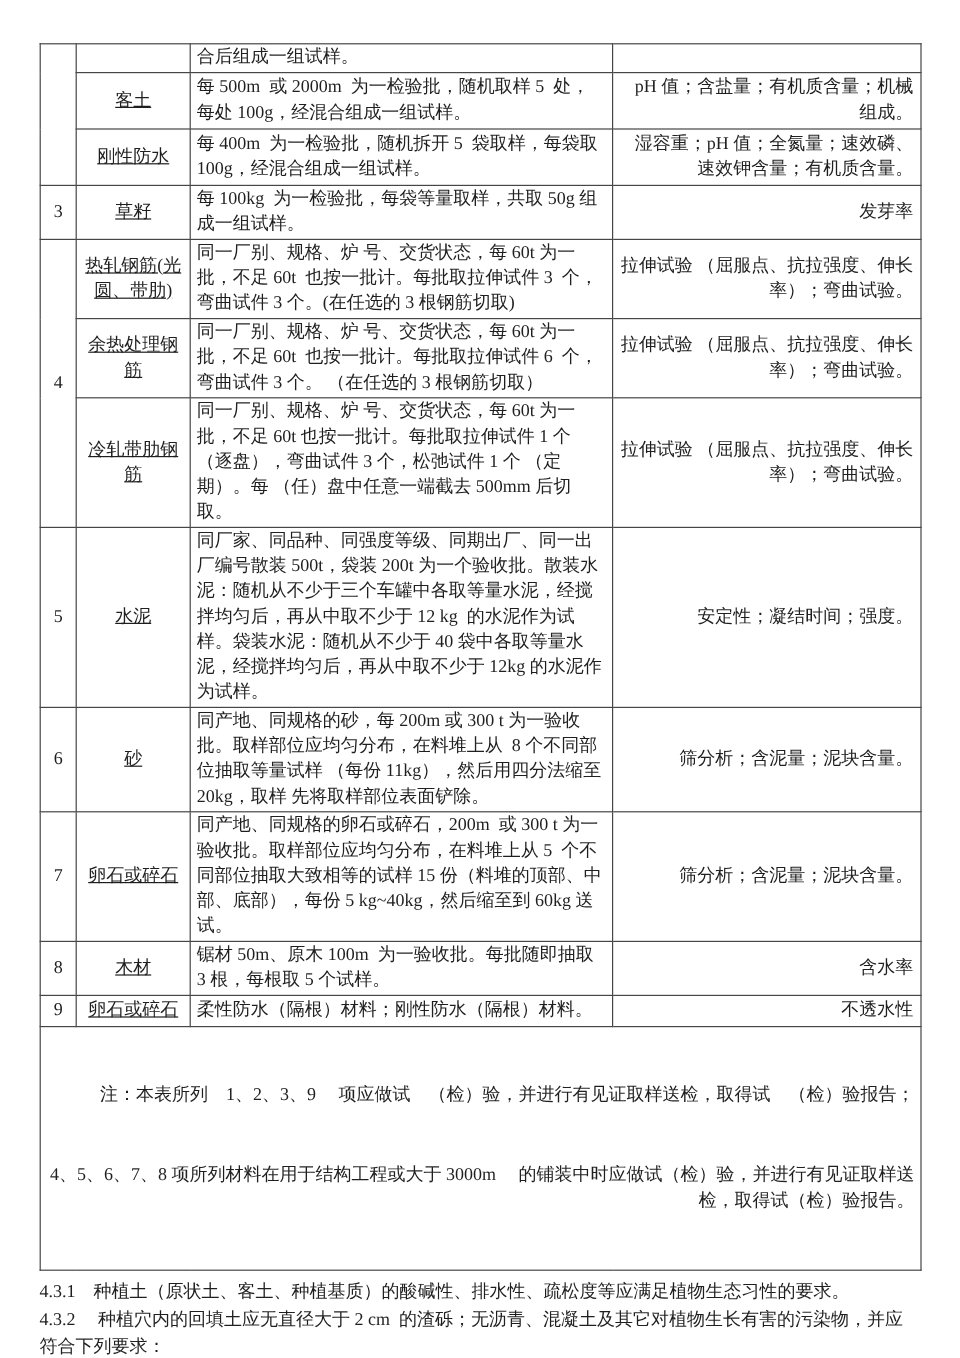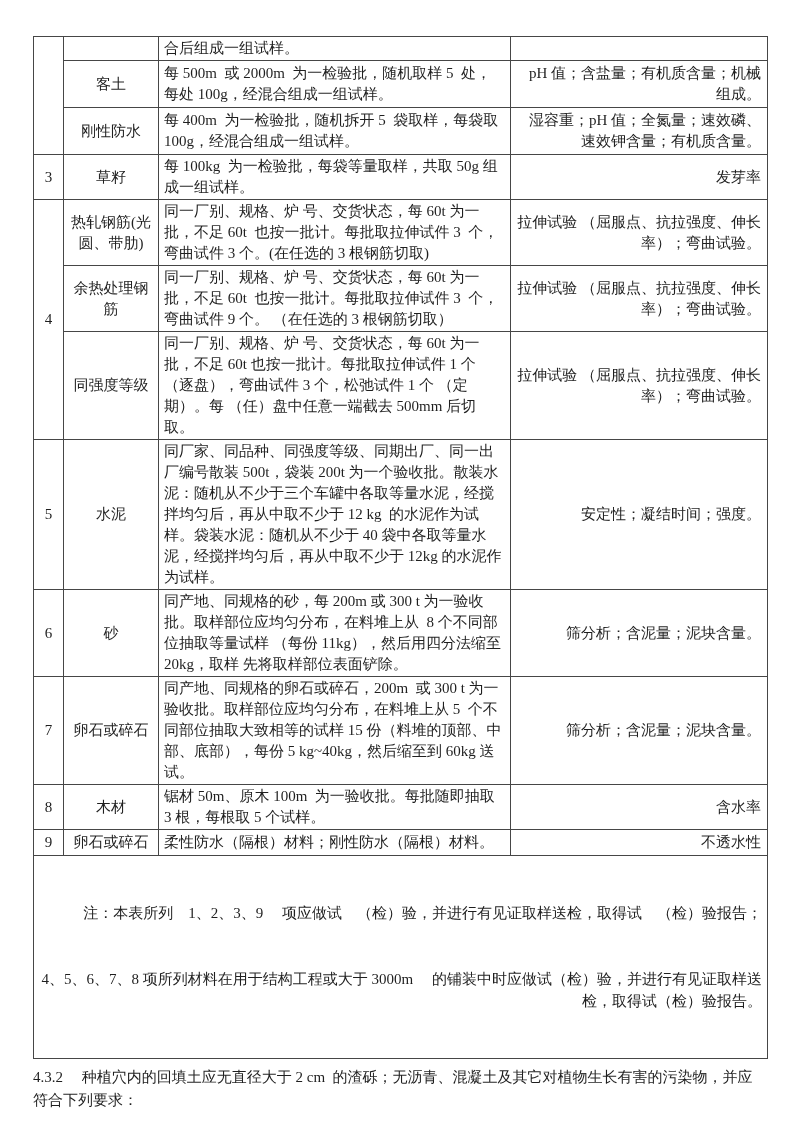--- a/index.html
+++ b/index.html
@@ -24,21 +24,21 @@
     line-height:21px;
   }
   table.spec td{
     border:1px solid #464646;
     vertical-align:middle;
     white-space:pre-wrap;
     word-break:break-all;
     overflow:hidden;
   }
   td.num{width:30px;text-align:center;padding:1px 2px;}
-  td.name{width:95px;text-align:center;padding:2px 4px;}
+  td.name{width:95px;text-align:center;padding:2px 4px;text-decoration:underline;}
   td.method{width:352px;text-align:left;padding:1px 5px;}
   td.tests{width:257px;text-align:right;padding:2px 6px;}
   td.note-cell{padding:2px 5px;line-height:22px;text-align:right;}
   .note-line{white-space:pre-wrap;word-break:break-all;}
   .body-text{
     margin-top:7px;
     font-size:15px;
     line-height:23px;
   }
   .body-text p{
@@ -84,25 +84,25 @@
           <td class="tests">发芽率</td>
         </tr>
         <tr>
           <td class="num" rowspan="3">4</td>
           <td class="name">热轧钢筋(光圆、带肋)</td>
           <td class="method">同一厂别、规格、炉 号、交货状态，每 60t 为一批，不足 60t  也按一批计。每批取拉伸试件 3  个，弯曲试件 3 个。(在任选的 3 根钢筋切取)</td>
           <td class="tests">拉伸试验 （屈服点、抗拉强度、伸长率）；弯曲试验。</td>
         </tr>
         <tr>
           <td class="name">余热处理钢筋</td>
-          <td class="method">同一厂别、规格、炉 号、交货状态，每 60t 为一批，不足 60t  也按一批计。每批取拉伸试件 3  个，弯曲试件 9 个。 （在任选的 3 根钢筋切取）</td>
+          <td class="method">同一厂别、规格、炉 号、交货状态，每 60t 为一批，不足 60t  也按一批计。每批取拉伸试件 6  个，弯曲试件 3 个。 （在任选的 3 根钢筋切取）</td>
           <td class="tests">拉伸试验 （屈服点、抗拉强度、伸长率）；弯曲试验。</td>
         </tr>
         <tr>
-          <td class="name">同强度等级</td>
+          <td class="name">冷轧带肋钢筋</td>
           <td class="method">同一厂别、规格、炉 号、交货状态，每 60t 为一批，不足 60t 也按一批计。每批取拉伸试件 1 个 （逐盘），弯曲试件 3 个，松弛试件 1 个 （定期）。每 （任）盘中任意一端截去 500mm 后切取。</td>
           <td class="tests">拉伸试验 （屈服点、抗拉强度、伸长率）；弯曲试验。</td>
         </tr>
         <tr>
           <td class="num">5</td>
           <td class="name">水泥</td>
           <td class="method">同厂家、同品种、同强度等级、同期出厂、同一出厂编号散装 500t，袋装 200t 为一个验收批。散装水泥：随机从不少于三个车罐中各取等量水泥，经搅拌均匀后，再从中取不少于 12 kg  的水泥作为试样。袋装水泥：随机从不少于 40 袋中各取等量水泥，经搅拌均匀后，再从中取不少于 12kg 的水泥作为试样。</td>
           <td class="tests">安定性；凝结时间；强度。</td>
         </tr>
         <tr>
@@ -132,18 +132,19 @@
         <tr>
           <td class="note-cell" colspan="4">
             <div class="note-line">注：本表所列　1、2、3、9　 项应做试　（检）验，并进行有见证取样送检，取得试　（检）验报告；</div>
             <div class="note-line">4、5、6、7、8 项所列材料在用于结构工程或大于 3000m　 的铺装中时应做试（检）验，并进行有见证取样送检，取得试（检）验报告。</div>
           </td>
         </tr>
       </tbody>
     </table>
 
     <div class="body-text">
+      <p>4.3.1　种植土（原状土、客土、种植基质）的酸碱性、排水性、疏松度等应满足植物生态习性的要求。</p>
       <p>4.3.2　 种植穴内的回填土应无直径大于 2 cm  的渣砾；无沥青、混凝土及其它对植物生长有害的污染物，并应符合下列要求：</p>
 
     </div>
 
   </div>
 </div>
 
 </body></html>

